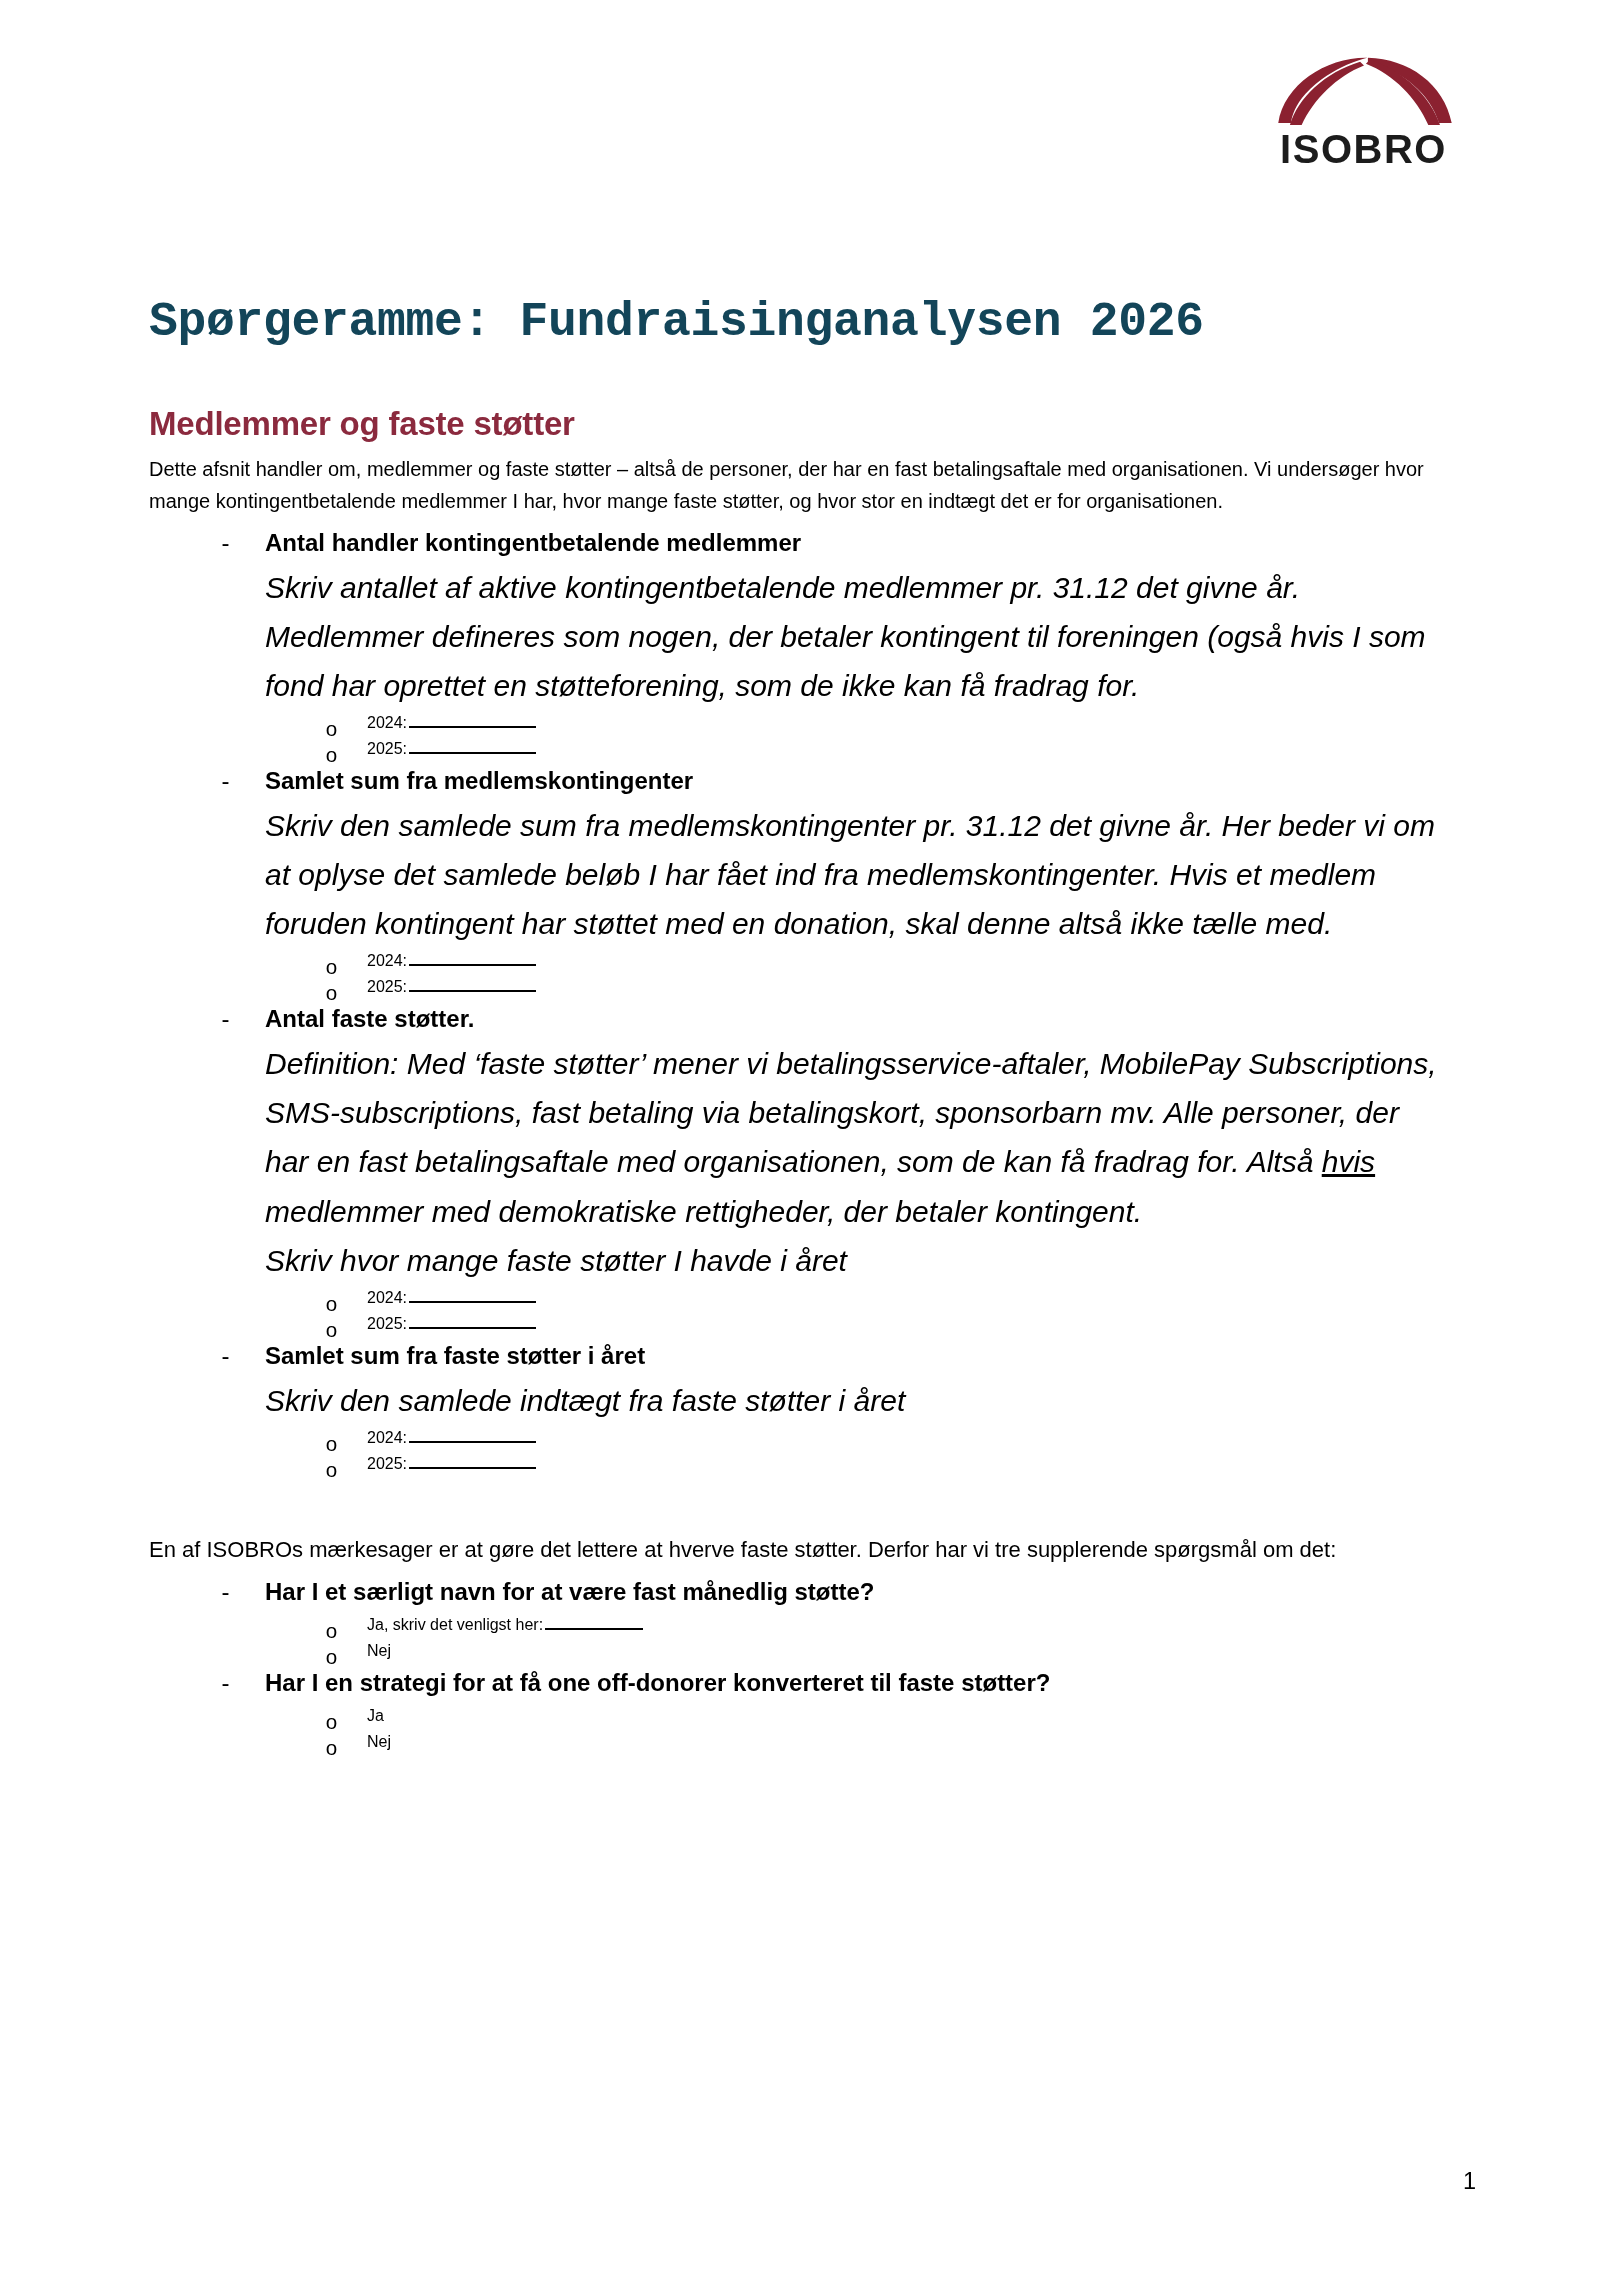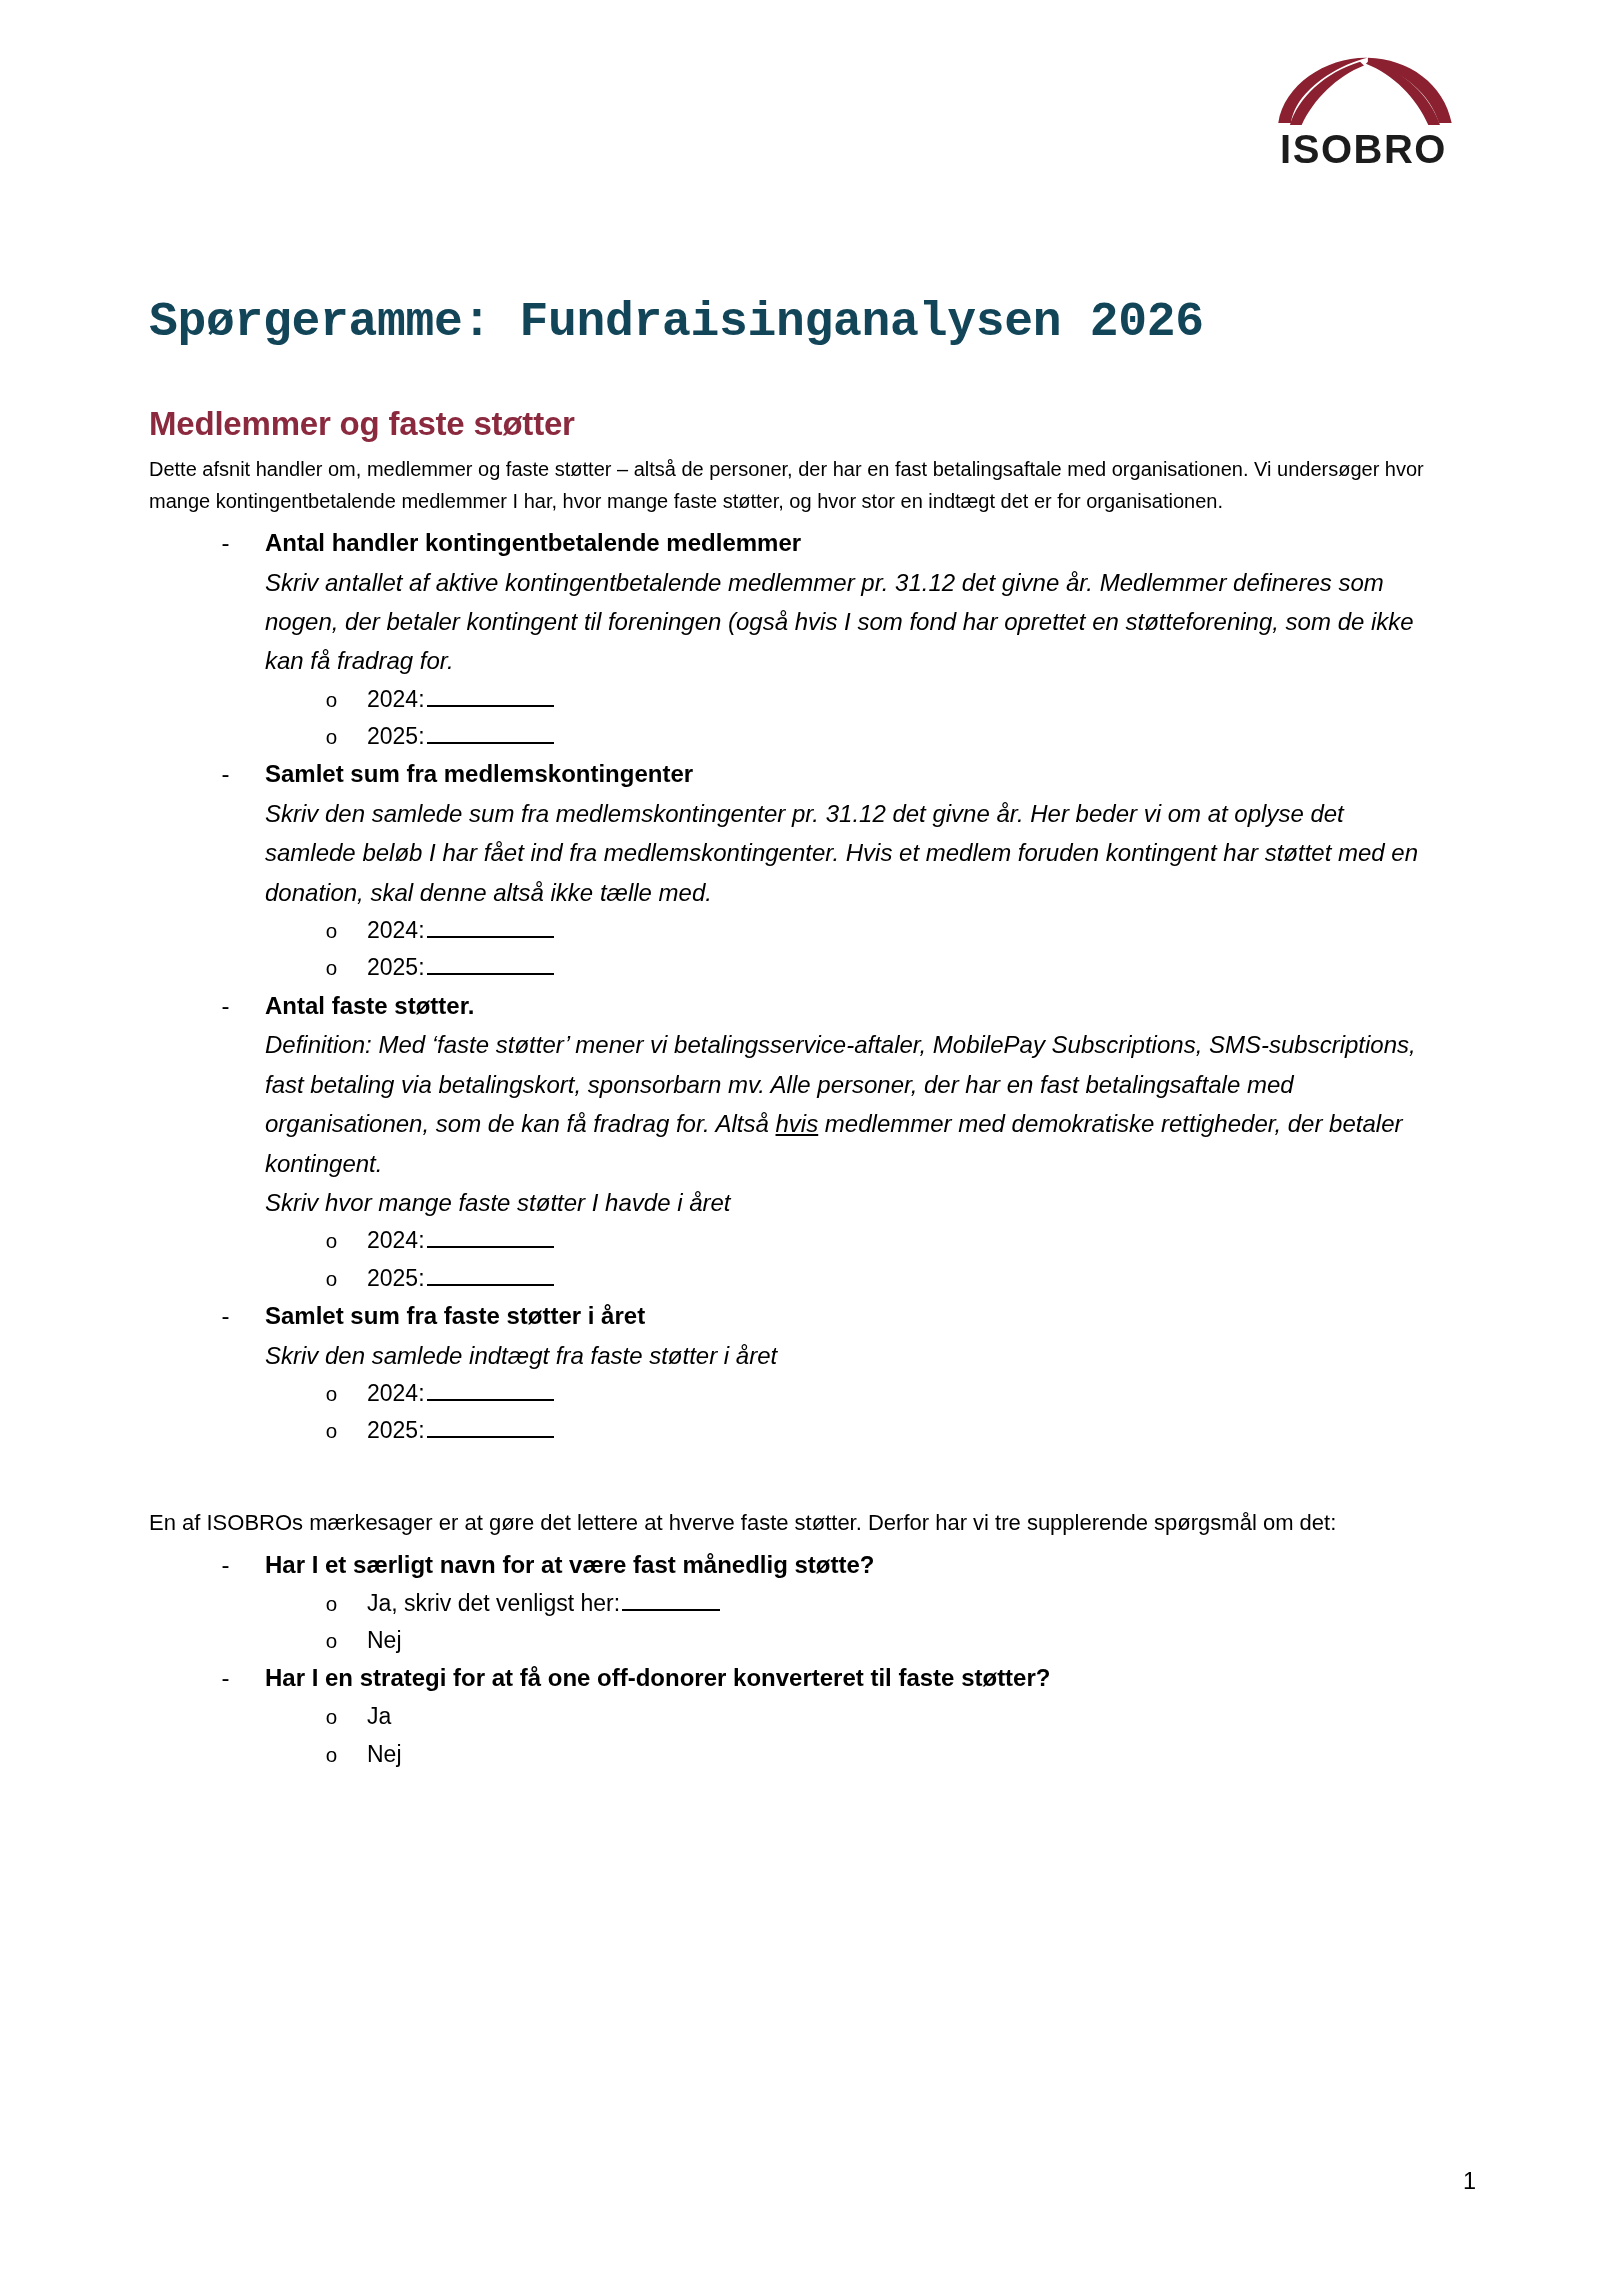--- a/index.html
+++ b/index.html
@@ -98,36 +98,36 @@
     color: #000;
   }
   .item-title {
     font-size: 24px;
     font-weight: 700;
     line-height: 1.62;
     display: block;
     color: #000;
   }
   .item-desc {
-    font-size: 24px;
+    font-size: 30px;
     font-style: italic;
     line-height: 1.64;
     display: block;
     color: #000;
   }
   .item-desc u { text-decoration: underline; }
   ul.level2 {
     list-style: none;
     margin: 0;
     padding: 0 0 0 51px;
   }
   ul.level2 > li {
     position: relative;
     padding-left: 51px;
-    font-size: 23px;
+    font-size: 16px;
     line-height: 1.62;
   }
   ul.level2 > li::before {
     content: "o";
     position: absolute;
     left: 9.8px;
     top: 0;
     font-size: 20.6px;
     line-height: 1.88;
     color: #000;

